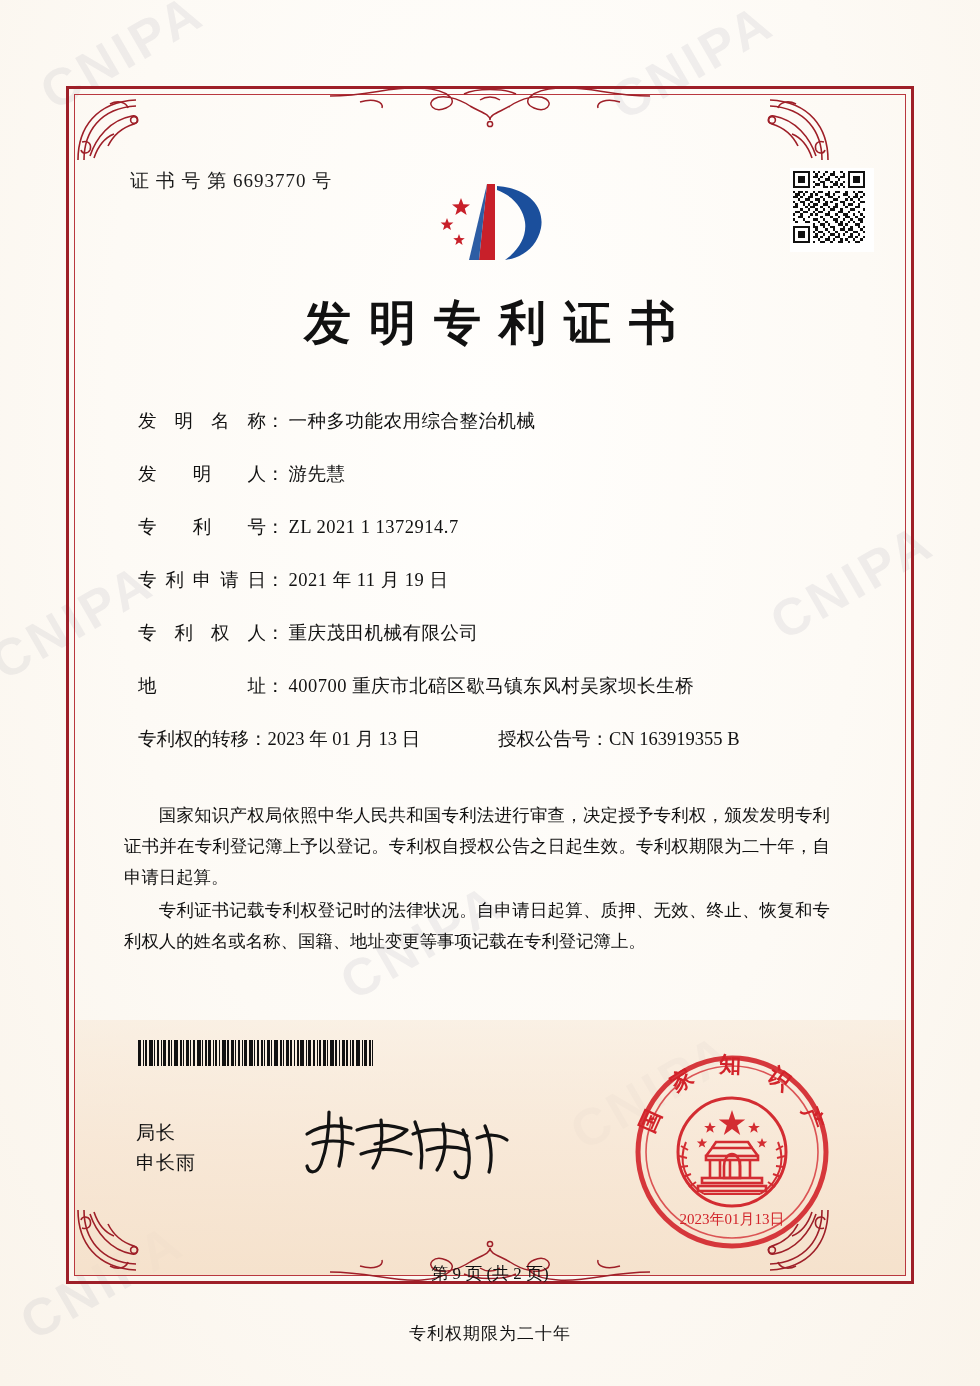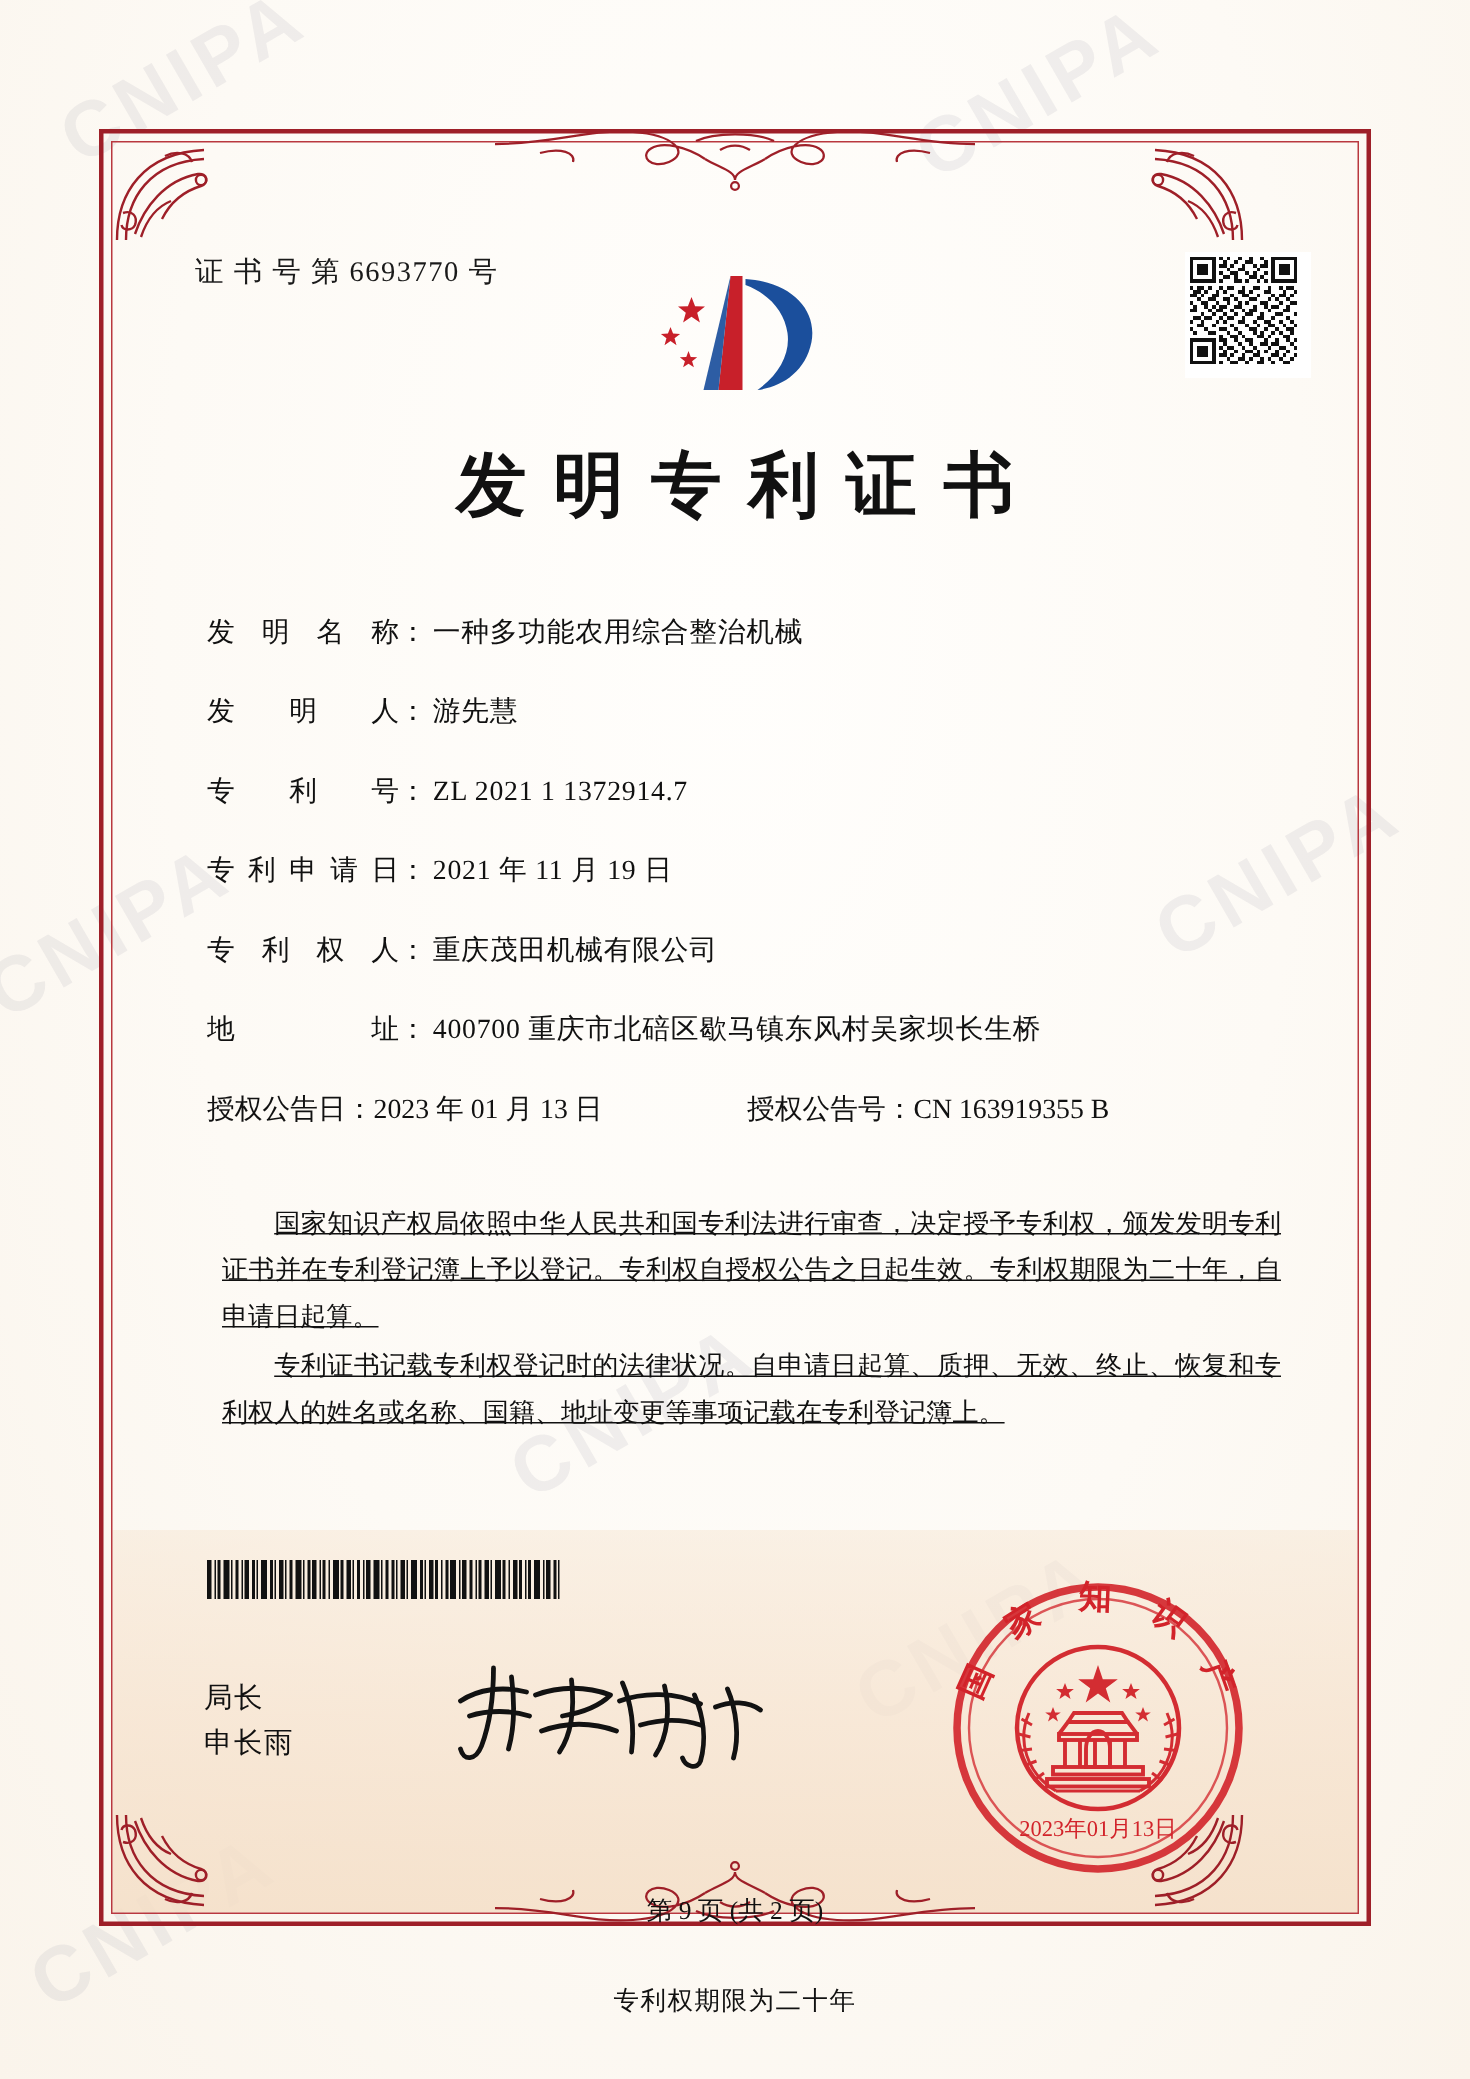--- a/index.html
+++ b/index.html
@@ -171,28 +171,27 @@
     color: #111;
     margin-bottom: 22px;
   }
   .pair-left { display: flex; align-items: baseline; width: 360px; }
   .pair-right { display: flex; align-items: baseline; }
   .pair-label { white-space: nowrap; }
 
   
   .paragraphs {
     position: absolute;
-    left: 148px;
+    left: 124px;
     top: 800px;
     width: 706px;
     font-size: 17.4px;
     line-height: 31px;
     color: #111;
     text-align: justify;
-    text-decoration: underline;
   }
   .paragraphs p {
     margin: 0 0 2px 0;
     text-indent: 2em;
   }
 
   
   .barcode {
     position: absolute;
     left: 138px; top: 1040px;
@@ -650,21 +649,21 @@
         <span>地</span>
           <span style="flex:0 0 auto"></span>
           <span>址</span>
       </div>
       <div class="field-colon">：</div>
       <div class="field-value">400700 重庆市北碚区歇马镇东风村吴家坝长生桥</div>
     </div>
 
     <div class="row-pair">
       <div class="pair-left">
-        <span class="pair-label">授权公告日</span>
+        <span class="pair-label">专利权的转移</span>
         <span>：</span>
         <span>2023 年 01 月 13 日</span>
       </div>
       <div class="pair-right">
         <span class="pair-label">授权公告号</span>
         <span>：</span>
         <span>CN 163919355 B</span>
       </div>
     </div>
   </div>

